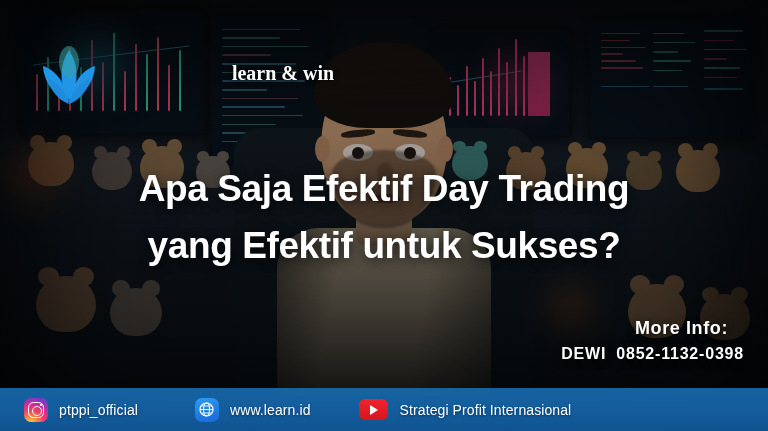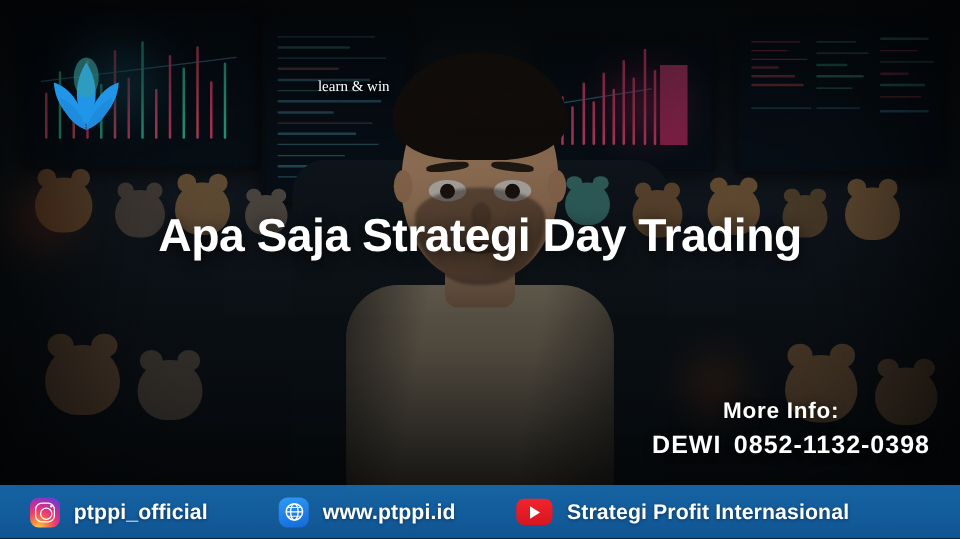--- a/index.html
+++ b/index.html
@@ -84,40 +84,40 @@
   
   .content{position:absolute;inset:0;}
 
   .logo{position:absolute;left:30px;top:40px;width:78px;height:84px;}
   .logo svg{width:100%;height:100%;display:block;}
 
   .brand{position:absolute;left:118px;top:52px;width:330px;text-align:center;}
   .brand .b1{color:#fff;font-size:15.5px;font-weight:bold;letter-spacing:.1px;
       text-shadow:0 1px 5px rgba(0,0,0,.8);white-space:nowrap;}
   .brand .b2{margin-top:10px;color:#fff;font-family:"Liberation Serif",serif;
-      font-size:12px;font-weight:normal;text-shadow:0 1px 5px rgba(0,0,0,.8);}
+      font-size:20px;font-weight:bold;text-shadow:0 1px 5px rgba(0,0,0,.8);}
 
   .headline{position:absolute;left:0;right:0;top:160px;text-align:center;padding:0 40px;
       color:#fff;font-size:37px;font-weight:bold;line-height:1.55;letter-spacing:-.4px;
       text-shadow:0 2px 12px rgba(0,0,0,.72);}
   .headline .l2{display:block;}
 
   .moreinfo{position:absolute;right:24px;top:318px;text-align:right;color:#fff;
       text-shadow:0 2px 8px rgba(0,0,0,.85);}
   .moreinfo .mi-t{font-size:18px;font-weight:bold;letter-spacing:.6px;
-      text-align:center;padding-right:16px;}
-  .moreinfo .mi-p{margin-top:6px;font-size:20px;font-weight:bold;letter-spacing:.8px;white-space:nowrap;text-align:right;}
+      text-align:right;padding-right:16px;}
+  .moreinfo .mi-p{margin-top:6px;font-size:16px;font-weight:bold;letter-spacing:.8px;white-space:nowrap;text-align:right;}
   .moreinfo .mi-p .nm{margin-right:10px;}
 
   
   .footer{position:absolute;left:0;right:0;bottom:0;height:43px;
      background:linear-gradient(180deg,rgba(24,108,176,.90) 0%,rgba(20,98,166,.94) 55%,rgba(17,86,150,.96) 100%);
      display:flex;align-items:center;}
   .fitem{display:flex;align-items:center;white-space:nowrap;}
-  .fitem .flabel{color:#fff;font-size:17px;font-weight:bold;letter-spacing:.1px;
+  .fitem .flabel{color:#fff;font-size:14px;font-weight:normal;letter-spacing:.1px;
      text-shadow:0 1px 3px rgba(0,0,0,.45);}
   .fi-ig{margin-left:24px;} .fi-ig .flabel{margin-left:11px;}
   .fi-web{margin-left:57px;} .fi-web .flabel{margin-left:11px;}
   .fi-yt{margin-left:48px;} .fi-yt .flabel{margin-left:12px;}
 
   .ic{flex:0 0 auto;display:block;}
   .ic-ig{width:24px;height:24px;border-radius:7px;
      background:radial-gradient(circle at 28% 105%, #fdd35c 0%, #f7883c 22%, #ef3f6b 44%, #cf2e93 62%, #7b38c8 84%, #5b51d8 100%);
      position:relative;}
   .ic-ig i{position:absolute;inset:4px;border:1.8px solid #fff;border-radius:5.5px;}
@@ -282,21 +282,22 @@
         <path d="M39 64 C50 60 58 50 60 38 C48 44 41 54 39 64 Z" fill="#1E8BDC"></path>
         <ellipse cx="39" cy="22" rx="10" ry="16" fill="#3aa3a0" opacity=".55"></ellipse>
       </svg>
     </div>
 
     <div class="brand">
       <div class="b2">learn &amp; win</div>
     </div>
 
     <div class="headline">
-      <span class="l1">Apa Saja Strategi Day Trading</span>
+      <span class="l1">Apa Saja Efektif Day Trading</span>
+      <span class="l2">yang Efektif untuk Sukses?</span>
     </div>
 
     <div class="moreinfo">
       <div class="mi-t">More Info:</div>
       <div class="mi-p">
         <span class="nm">DEWI</span><span>0852-1132-0398</span>
       </div>
     </div>
 
     <div class="footer">
@@ -311,21 +312,21 @@
       <div class="fitem fi-web">
         <span class="ic ic-web">
           <svg viewBox="0 0 24 24" aria-hidden="true">
             <circle cx="12" cy="12" r="9.2" fill="none" stroke="#fff" stroke-width="1.7"></circle>
             <ellipse cx="12" cy="12" rx="4.2" ry="9.2" fill="none" stroke="#fff" stroke-width="1.5"></ellipse>
             <line x1="2.8" y1="12" x2="21.2" y2="12" stroke="#fff" stroke-width="1.5"></line>
             <line x1="4.2" y1="7" x2="19.8" y2="7" stroke="#fff" stroke-width="1.2"></line>
             <line x1="4.2" y1="17" x2="19.8" y2="17" stroke="#fff" stroke-width="1.2"></line>
           </svg>
         </span>
-        <span class="flabel">www.ptppi.id</span>
+        <span class="flabel">www.learn.id</span>
       </div>
 
       <div class="fitem fi-yt">
         <span class="ic ic-yt">
             <b></b>
           </span>
         <span class="flabel">Strategi Profit Internasional</span>
       </div>
 
     </div>

